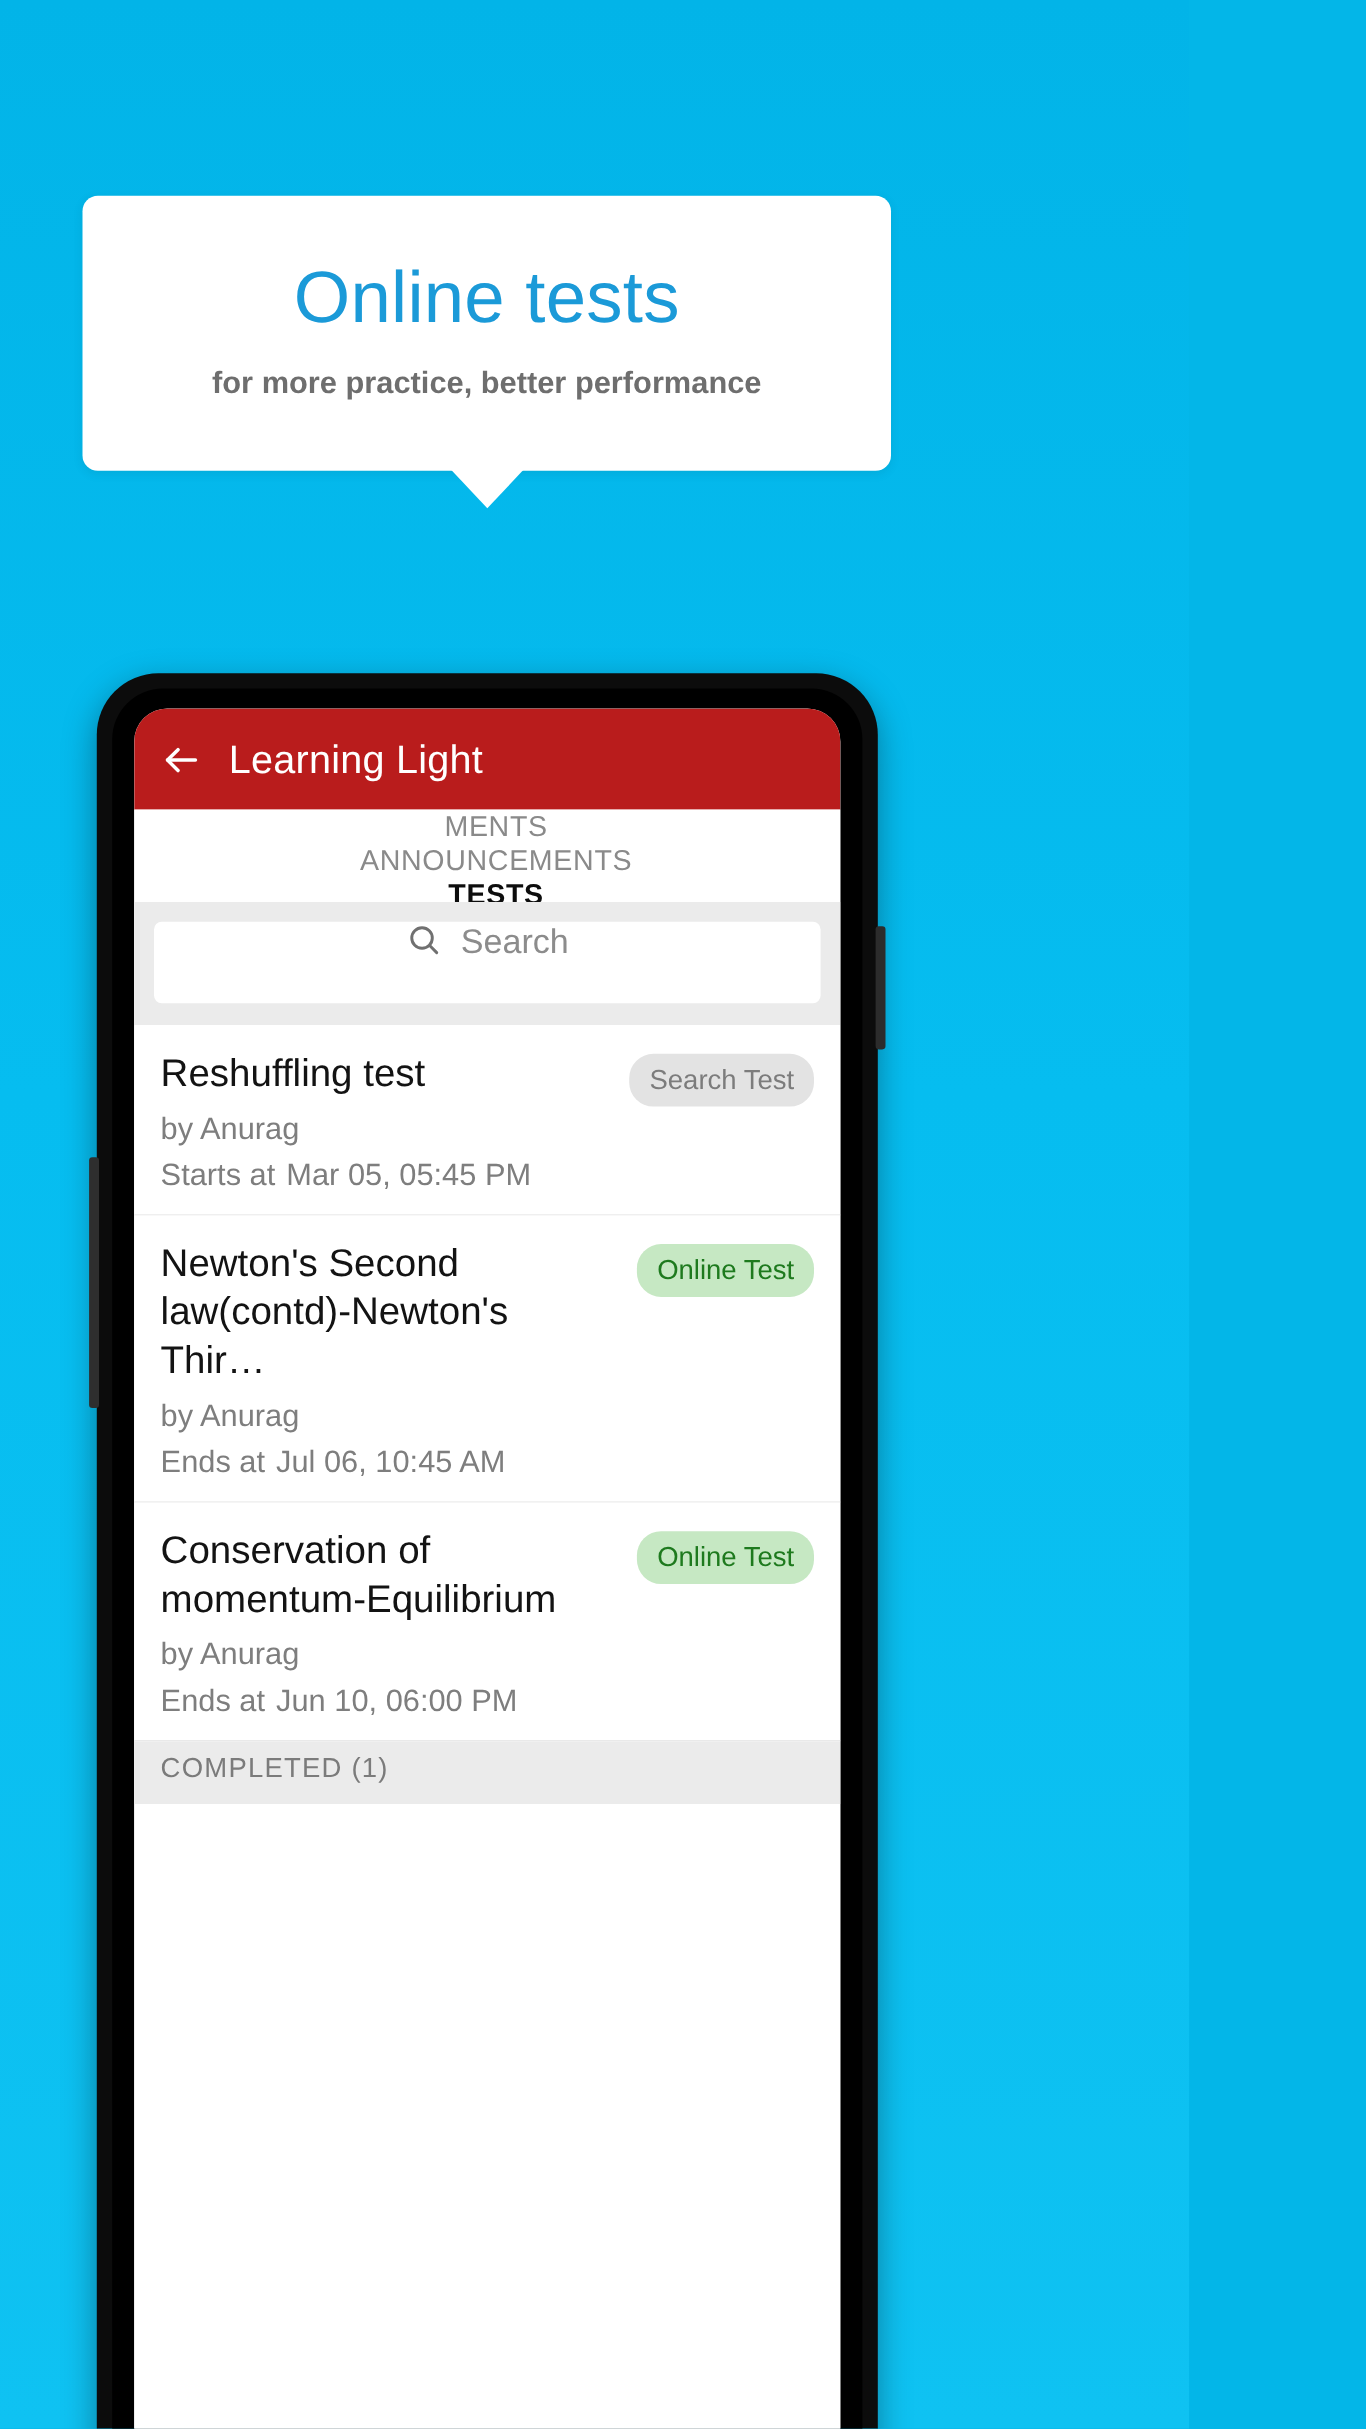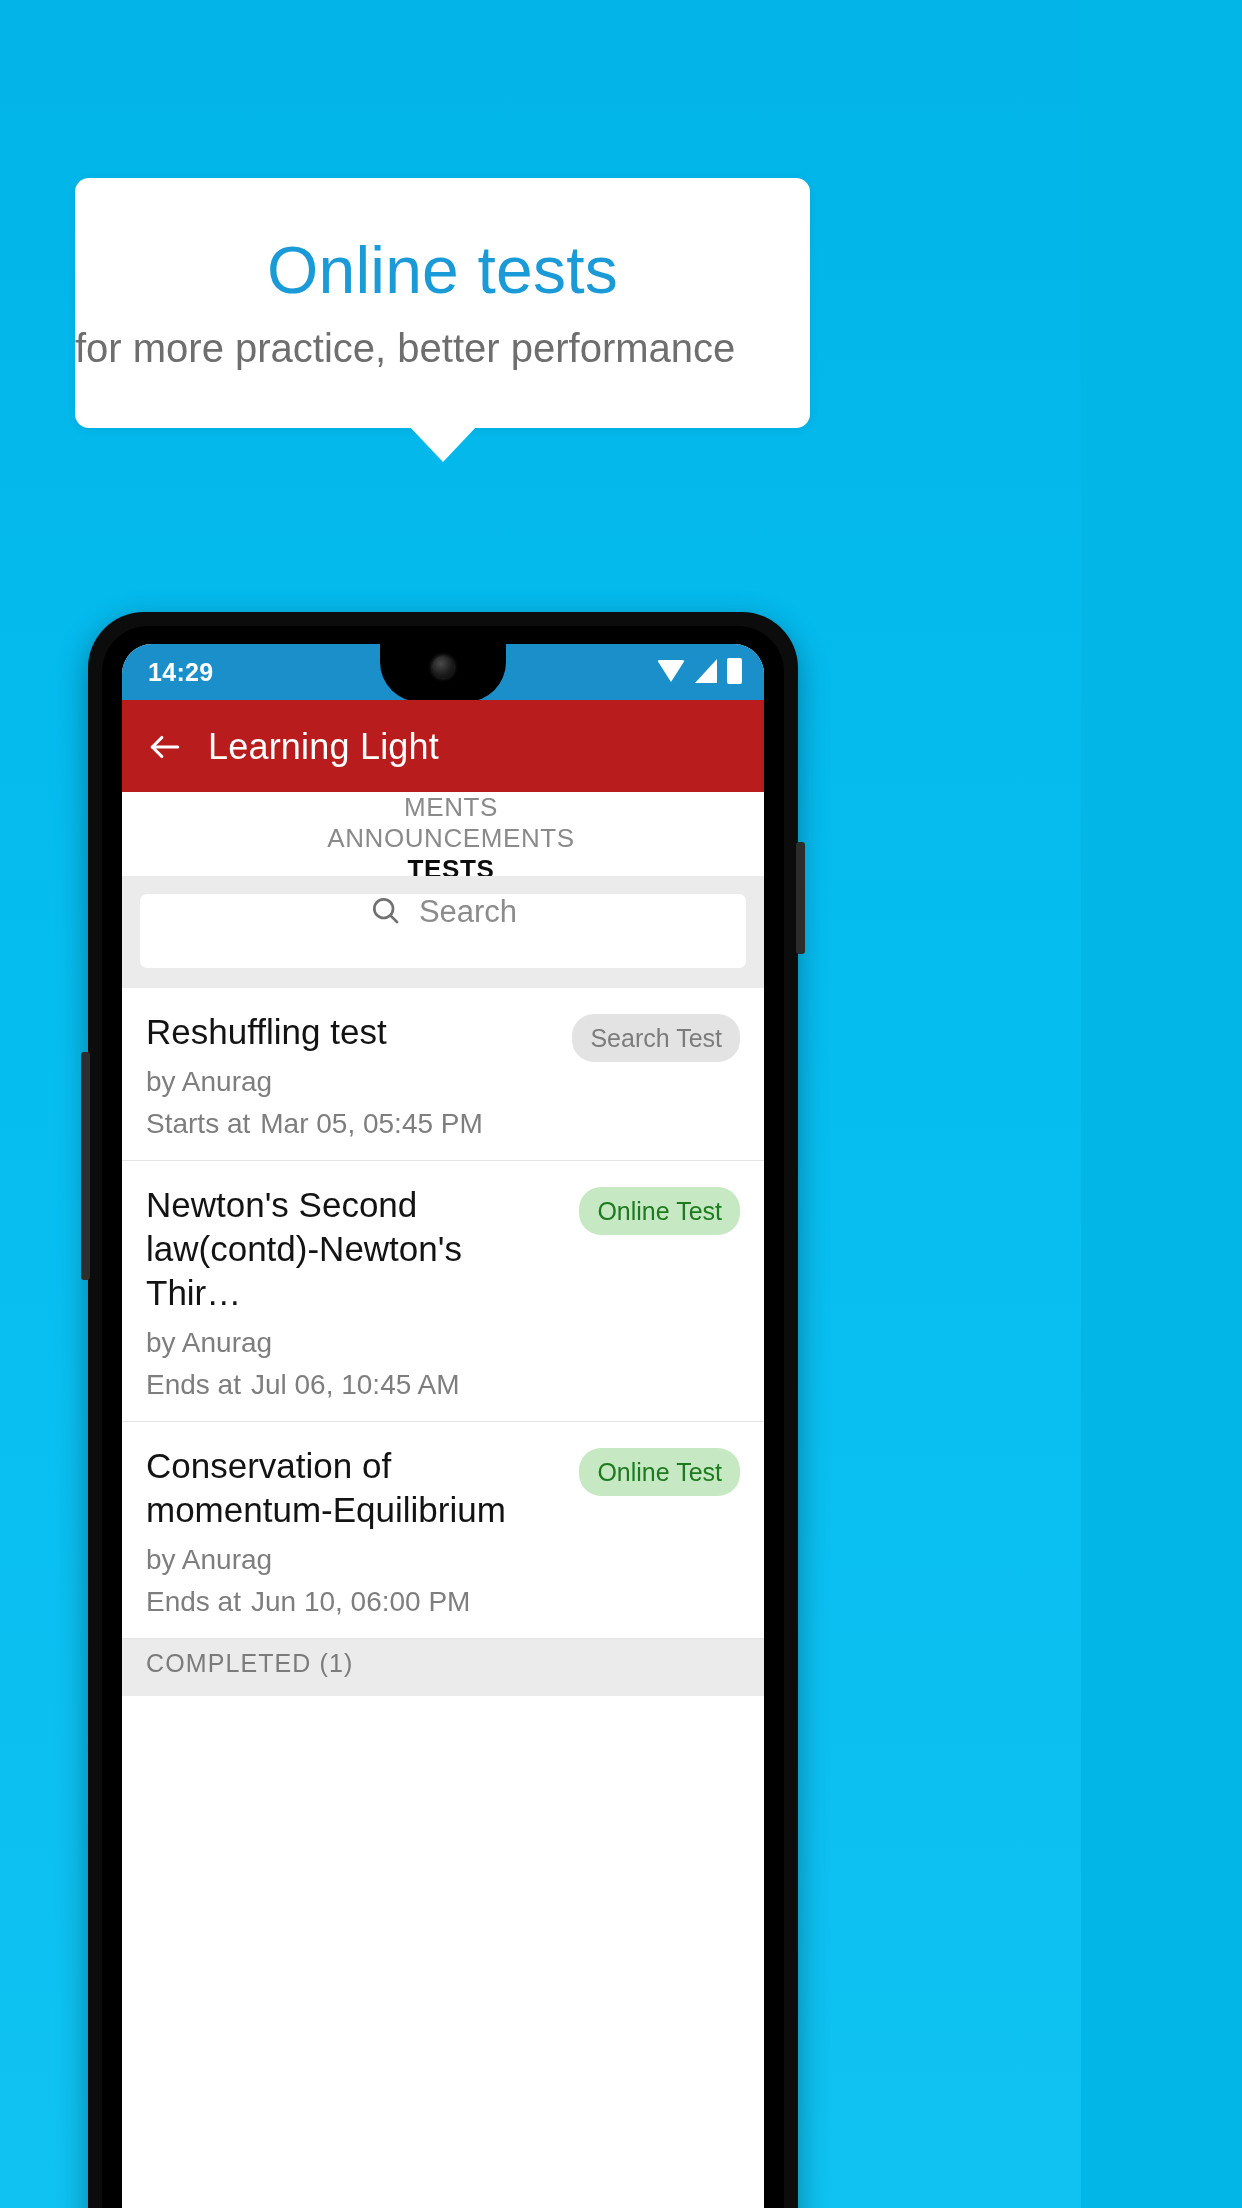--- a/index.html
+++ b/index.html
@@ -53,25 +53,25 @@
     line-height: 78px;
     color: #1b9ad8;
     font-weight: 400;
     letter-spacing: 0.2px;
   }
   .bubble-sub {
     position: absolute;
     left: 0;
     top: 150px;
     width: 735px;
-    text-align: left;
-    font-size: 40px;
+    text-align: center;
+    font-size: 28px;
     line-height: 40px;
     color: #6e6e6e;
-    font-weight: 400;
+    font-weight: 700;
   }
 
   
   .phone {
     position: absolute;
     left: 88px;
     top: 612px;
     width: 710px;
     height: 1660px;
     background: #0c0c0c;
@@ -327,31 +327,20 @@
   </div>
   <div class="bubble-tail"></div>
 
   <div class="phone">
     <div class="phone-inner-bezel"></div>
     <div class="btn-right"></div>
     <div class="btn-left"></div>
 
     <div class="screen">
 
-      <div class="statusbar">
-        <div class="status-time">14:29</div>
-        <div class="notch">
-          <div class="notch-cam"></div>
-        </div>
-        <div class="status-icons">
-          <span class="ic-wifi"></span>
-          <span class="ic-signal"></span>
-          <span class="ic-battery"></span>
-        </div>
-      </div>
 
       <div class="appbar">
         <span class="back-arrow">
           <svg width="38" height="38" viewBox="0 0 24 24" fill="none" stroke="#ffffff" stroke-width="2" stroke-linecap="round" stroke-linejoin="round">
             <line x1="20" y1="12" x2="4" y2="12"></line>
             <polyline points="10,6 4,12 10,18"></polyline>
           </svg>
         </span>
         <div class="appbar-title">Learning Light</div>
       </div>

